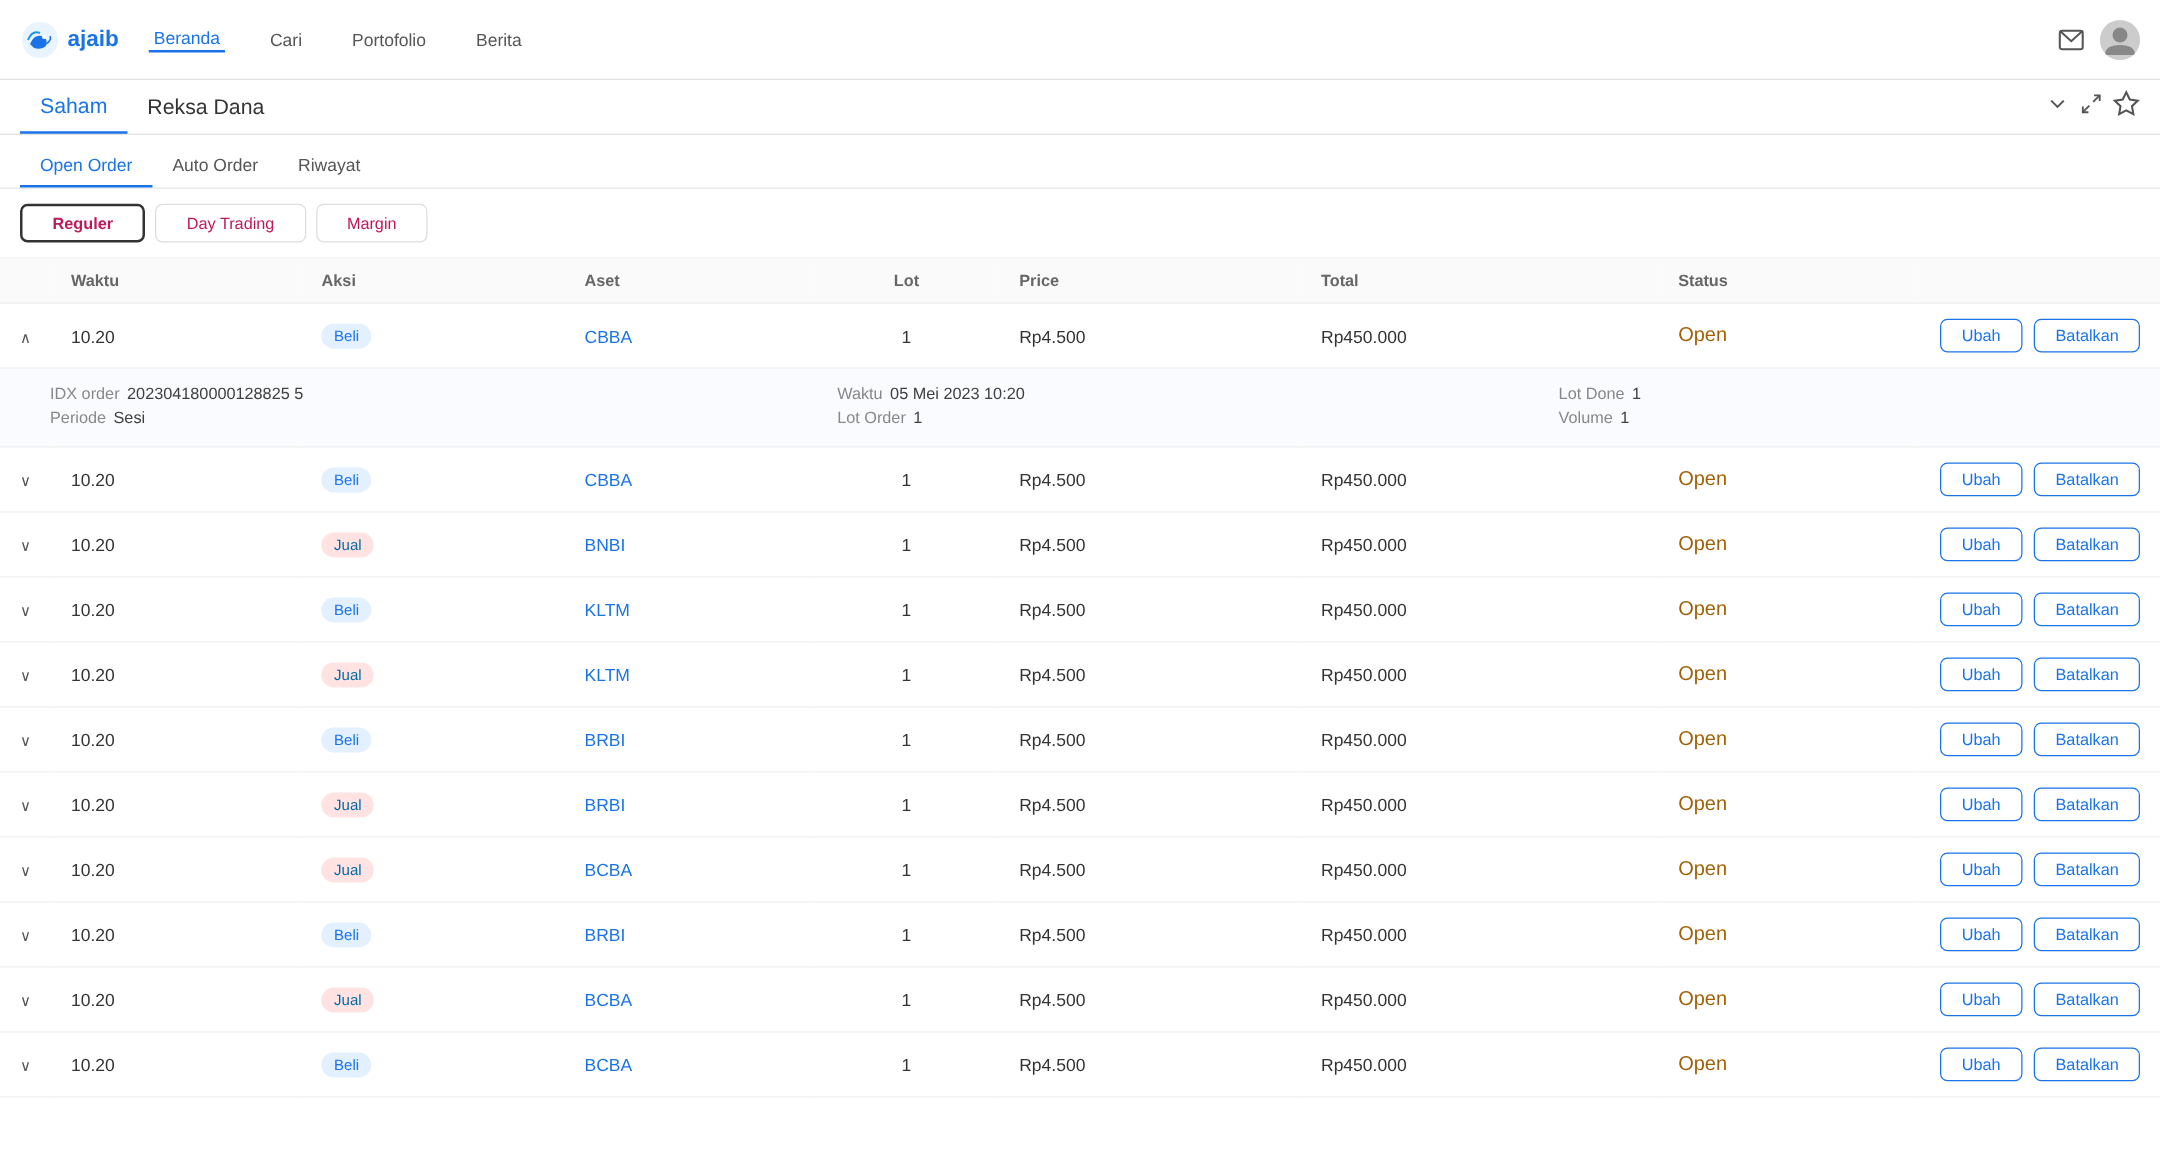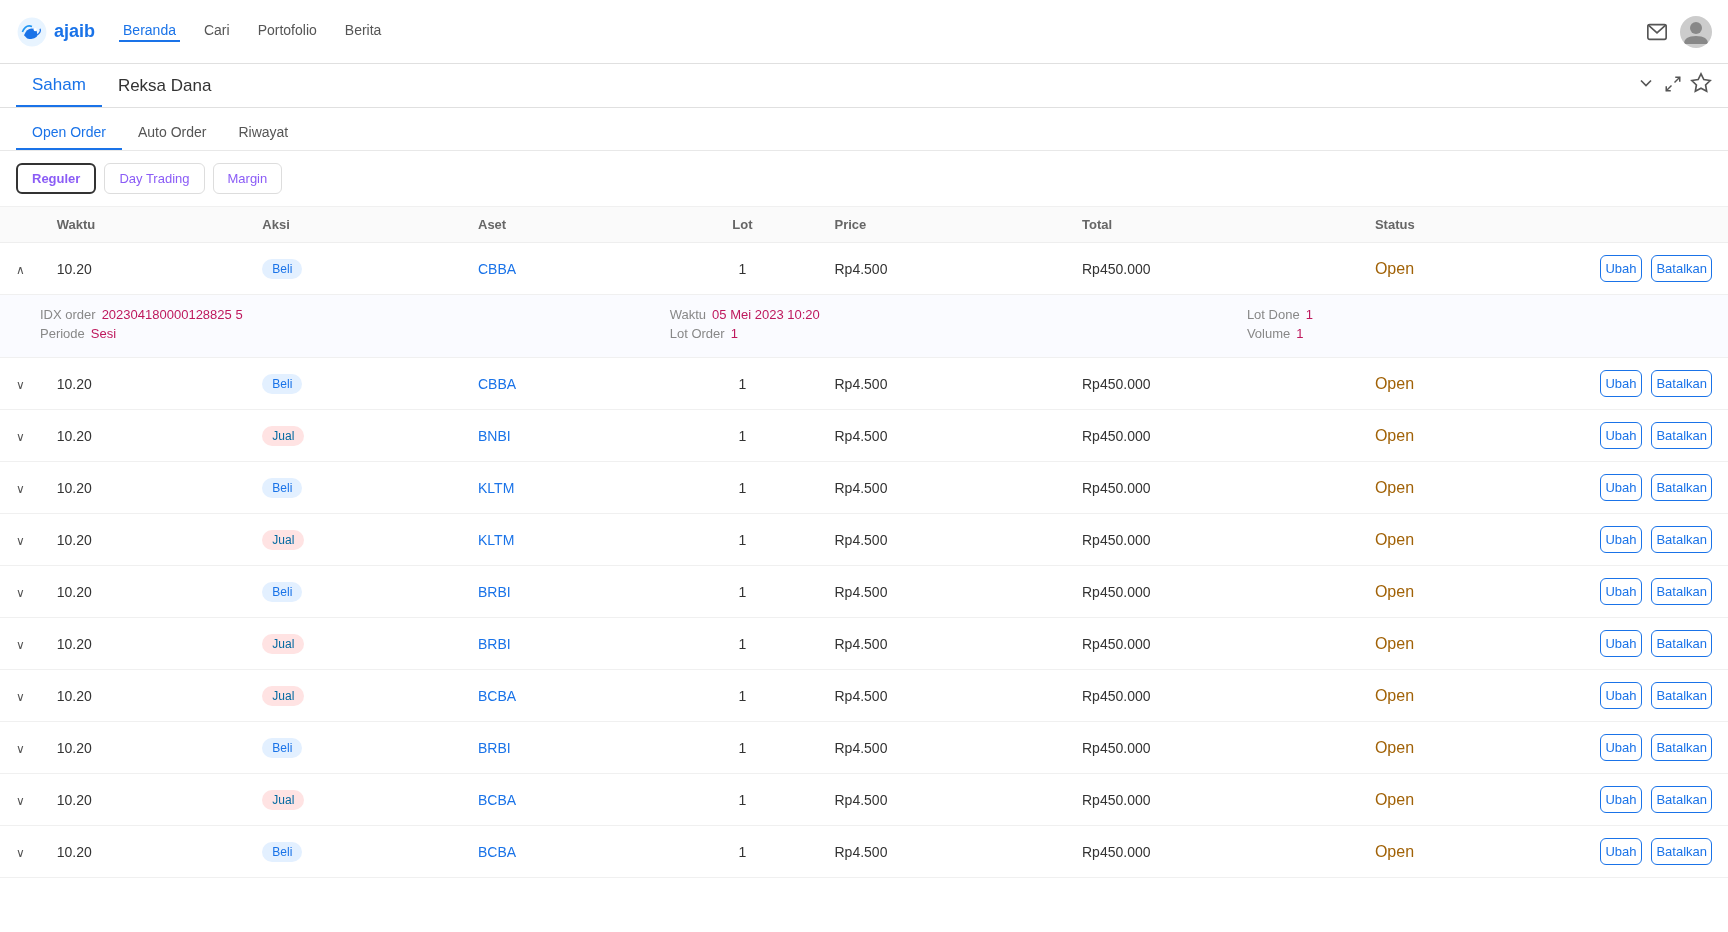--- a/index.html
+++ b/index.html
@@ -11,21 +11,21 @@
       border-bottom: 1px solid #e0e0e0;
       display: flex;
       align-items: center;
       padding: 0 16px;
       height: 64px;
       justify-content: space-between;
     }
     .top-nav-left { display: flex; align-items: center; gap: 24px; }
     .logo { display: flex; align-items: center; gap: 6px; }
     .logo-icon { width: 32px; height: 32px; }
-    .nav-links { display: flex; gap: 20px; }
+    .nav-links { display: flex; gap: 32px; align-items: center; }
     .nav-link { text-decoration: none; color: #555; font-size: 14px; padding: 0 4px; }
     .nav-link.active { color: #1a73e8; border-bottom: 2px solid #1a73e8; padding-bottom: 2px; }
     .top-nav-right { display: flex; align-items: center; gap: 12px; }
     .icon-btn { background: none; border: none; cursor: pointer; color: #555; font-size: 18px; display: flex; align-items: center; }
     .avatar { width: 32px; height: 32px; border-radius: 50%; background: #ccc; display: flex; align-items: center; justify-content: center; overflow: hidden; }
     .avatar svg { width: 32px; height: 32px; }
 
     
     .secondary-nav {
       background: #fff;
@@ -61,27 +61,27 @@
     .order-tab.active { color: #1a73e8; border-bottom: 2px solid #1a73e8; }
 
     
     .filter-row {
       padding: 12px 16px;
       display: flex;
       gap: 8px;
       border-bottom: 1px solid #f0f0f0;
     }
     .filter-btn {
-      padding: 6px 14px;
+      padding: 6px 24px;
       border-radius: 6px;
       border: 1px solid #ddd;
       background: #fff;
       cursor: pointer;
       font-size: 13px;
-      color: #8b5cf6;
+      color: #be185d;
     }
     .filter-btn.active {
       background: #fff;
       border: 2px solid #333;
       font-weight: 600;
     }
 
     
     .order-table {
       width: 100%;
@@ -123,21 +123,21 @@
       border-radius: 12px;
       font-size: 12px;
       font-weight: 500;
     }
     .badge-beli { background: #e3f0ff; color: #1a73e8; }
     .badge-jual { background: #ffe3e3; color: #0369a1; }
 
     .asset-link { color: #1a73e8; font-weight: 500; text-decoration: none; }
 
     .action-btn {
-      padding: 5px 4px;
+      padding: 5px 16px;
       border-radius: 6px;
       border: 1px solid #1a73e8;
       background: #fff;
       color: #1a73e8;
       cursor: pointer;
       font-size: 13px;
       margin-left: 6px;
     }
 
     .status-open { color: #a16207; font-size: 16px; }
@@ -150,21 +150,21 @@
       font-size: 13px;
       color: #444;
     }
     .detail-grid {
       display: grid;
       grid-template-columns: repeat(3, auto);
       gap: 4px 52px;
     }
     .detail-item { display: flex; gap: 6px; }
     .detail-label { color: #888; }
-    .detail-value { color: #be185d; font-weight: 500; }
+    .detail-value { color: #404040; font-weight: 500; }
 
     .col-actions { text-align: right; white-space: nowrap; }
     .col-lot { text-align: center; }
   </style>
 </head>
 <body>
 
 <nav class="top-nav">
   <div class="top-nav-left">
     <div class="logo">

